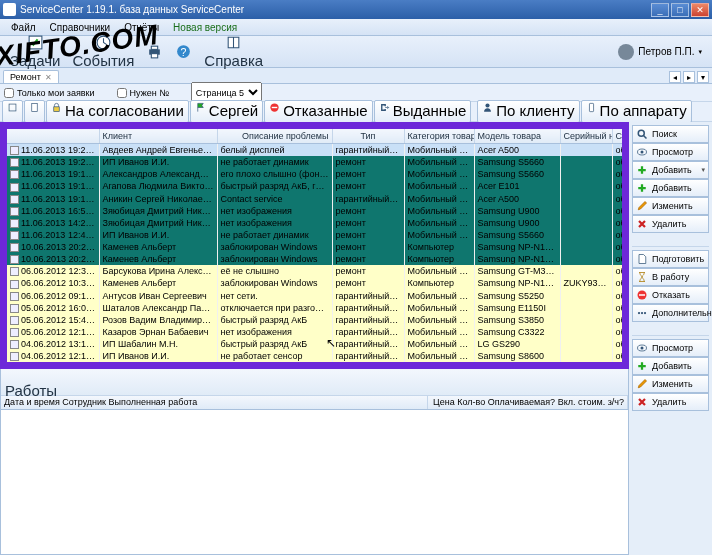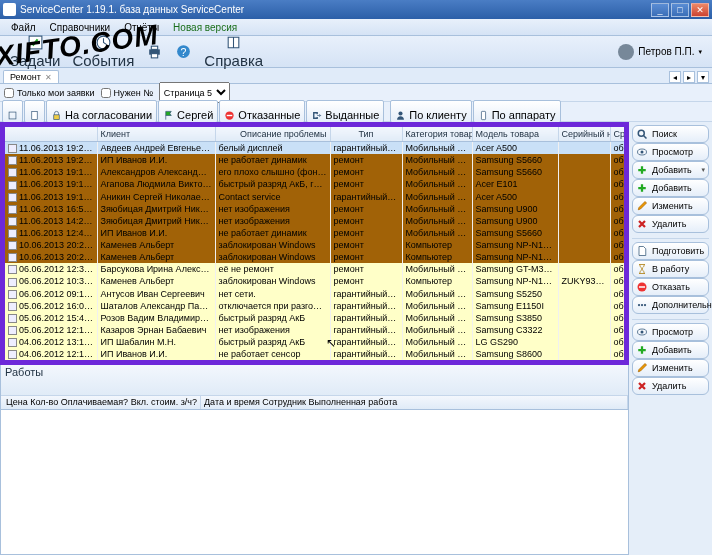--- a/index.html
+++ b/index.html
@@ -17,45 +17,45 @@
 .tb-ico{width:17px;height:17px;margin-bottom:1px;display:flex;align-items:center;justify-content:center}
 .tb-lbl{font-size:15px;color:#234}
 .userbox{margin-left:auto;display:flex;align-items:center;gap:4px;padding-right:6px}
 .avatar{width:16px;height:16px;border-radius:50%;background:#789}
 .tabrow{height:16px;background:#e0ebf9;border-bottom:1px solid #a8c0dc;display:flex;align-items:flex-end;padding-left:3px}
 .tab{background:#fff;border:1px solid #a8c0dc;border-bottom:none;padding:1px 6px;font-size:9px;display:flex;align-items:center;gap:4px;border-radius:2px 2px 0 0}
 .tab .x{color:#888;font-size:8px;cursor:pointer}
 .tabspace{flex:1}
 .tabicons{display:flex;gap:2px;padding-right:3px}
 .tabicons span{width:12px;height:12px;border:1px solid #a8c0dc;background:#fff;font-size:8px;display:flex;align-items:center;justify-content:center;cursor:pointer}
-.filterrow{height:18px;background:#e8f0fb;border-bottom:1px solid #c5d6ea;display:flex;align-items:center;padding:0 4px;gap:6px;font-size:9px}
+.filterrow{height:18px;background:#e8f0fb;border-bottom:1px solid #c5d6ea;display:flex;align-items:center;padding:0 4px;gap:22px;font-size:9px}
 .chk{display:flex;align-items:center;gap:3px}
 .chk input{width:10px;height:10px}
 .tlb2{height:20px;background:#e8f0fb;border-bottom:1px solid #c5d6ea;display:flex;align-items:center;padding:0 2px;gap:1px}
-.fb{display:flex;align-items:flex-end;gap:3px;padding:1px 4px;border:1px solid #a8c0dc;background:linear-gradient(#fff,#e5eef9);border-radius:2px;cursor:pointer;font-size:11px;height:23px}
+.fb{display:flex;align-items:flex-start;gap:3px;padding:1px 4px;border:1px solid #a8c0dc;background:linear-gradient(#fff,#e5eef9);border-radius:2px;cursor:pointer;font-size:15px;height:23px}
 .fb .fi{width:11px;height:11px;display:flex;align-items:center;justify-content:center}
 .sep{width:4px}
 .layout{display:flex;height:calc(555px - 19px - 17px - 32px - 16px - 18px - 20px)}
 .left{flex:1;display:flex;flex-direction:column;min-width:0}
-.grid{flex:0 0 auto;overflow:auto;background:#a16207;border:5px solid #6d28d9}
+.grid{flex:0 0 auto;overflow:auto;background:#0f766e;border:7px solid #6d28d9}
 .grid table{width:100%;border-collapse:collapse;font-size:9px;table-layout:fixed}
 .grid th{background:linear-gradient(#f3f7fd,#e0ebf7);border-right:1px solid #c5d6ea;border-bottom:1px solid #a8c0dc;padding:2px 3px;text-align:left;font-weight:normal;color:#234;white-space:nowrap;overflow:hidden}
 .grid td{border-right:1px solid #f0f0f0;padding:1px 3px;white-space:nowrap;overflow:hidden;text-overflow:ellipsis}
 .grid tr.sel td{background:#c9e0f7}
 .grid tr.ylw td{background:#ffffc8}
 .rowicon{display:inline-block;width:9px;height:9px;border:1px solid #888;background:#eef;vertical-align:middle;margin-right:2px}
 .works{flex:1;background:#fff;border:1px solid #a8c0dc;border-top:none;display:flex;flex-direction:column;min-height:0}
-.works-hdr{height:31px;background:linear-gradient(#f3f7fd,#e0ebf7);border-bottom:1px solid #c5d6ea;padding:1px 4px;font-size:11px;color:#234}
+.works-hdr{height:16px;background:linear-gradient(#f3f7fd,#e0ebf7);border-bottom:1px solid #c5d6ea;padding:13px 4px;font-size:15px;color:#234}
 .works-cols{height:14px;background:linear-gradient(#f3f7fd,#e0ebf7);border-bottom:1px solid #a8c0dc;display:flex;font-size:9px}
 .works-cols span{border-right:1px solid #c5d6ea;padding:1px 3px}
 .works-body{flex:1;background:#fff}
 .side{width:83px;background:#e5eef9;display:flex;flex-direction:column;padding:3px;gap:2px}
-.sgrp{border-top:1px solid #c5d6ea;margin-top:3px;padding-top:3px}
+.sgrp{border-top:1px solid #c5d6ea;margin-top:11px;padding-top:3px}
 .sgrp:first-child{border-top:none;margin-top:0;padding-top:0}
-.sb{display:flex;align-items:center;gap:4px;padding:2px 3px;border:1px solid #a8c0dc;background:linear-gradient(#fff,#e5eef9);border-radius:6px;cursor:pointer;font-size:9px;height:18px}
+.sb{display:flex;align-items:center;gap:4px;padding:2px 3px;border:1px solid #a8c0dc;background:linear-gradient(#fff,#e5eef9);border-radius:0;cursor:pointer;font-size:9px;height:18px}
 .sb .si{width:12px;height:12px;flex:0 0 12px;display:flex;align-items:center;justify-content:center}
 .sb.dd:after{content:"▾";font-size:7px;color:#555;margin-left:auto}
 .watermark{position:absolute;top:30px;left:-5px;font-size:28px;font-weight:900;font-style:italic;color:#000;transform:rotate(-8deg);letter-spacing:1px;pointer-events:none;z-index:100;font-family:Arial,sans-serif}
 .cursor-arrow{position:absolute;top:336px;left:326px;font-size:12px;color:#000;pointer-events:none;z-index:99}
 svg{width:100%;height:100%}
 </style>
 </head>
 <body>
 
 <div class="titlebar">
@@ -335,21 +335,21 @@
               <td>заблокирован Windows</td>
               <td>ремонт</td>
               <td>Компьютер</td>
               <td>Samsung NP-N145-JP01RU</td>
               <td></td>
               <td>обычная</td>
             </tr>
             <tr class="ylw">
               <td><span class="rowicon"></span>06.06.2012 12:39 3100</td>
               <td>Барсукова Ирина Александровна</td>
-              <td>её не ремонт</td>
+              <td>её не слышно</td>
               <td>ремонт</td>
               <td>Мобильный телефон</td>
               <td>Samsung GT-M3710</td>
               <td></td>
               <td>обычная</td>
             </tr>
             <tr class="ylw">
               <td><span class="rowicon"></span>06.06.2012 10:38 3099</td>
               <td>Каменев Альберт</td>
               <td>заблокирован Windows</td>
@@ -418,22 +418,22 @@
               <td>Samsung S8600</td>
               <td></td>
               <td>обычная</td>
             </tr>
           </tbody>
         </table>
     </div>
     <div class="works">
       <div class="works-hdr">Работы</div>
       <div class="works-cols">
+        <span style="flex:1">Дата и время  Сотрудник  Выполненная работа</span>
         <span style="flex:0 0 200px;text-align:right">Цена  Кол-во  Оплачиваемая?  Вкл. стоим. з/ч?</span>
-        <span style="flex:1">Дата и время  Сотрудник  Выполненная работа</span>
       </div>
       <div class="works-body"></div>
     </div>
   </div>
   <div class="side" id="sidebar">
       <div class="sgrp">
         <div class="sb">
           <div class="si">
             <svg viewBox="0 0 16 16">
               <circle cx="7" cy="7" r="4" fill="none" stroke="#357" stroke-width="2"></circle>

